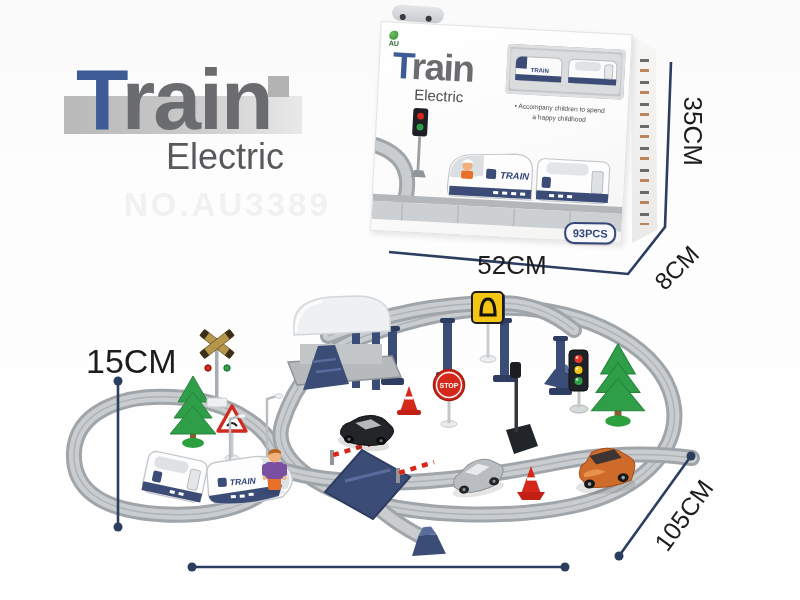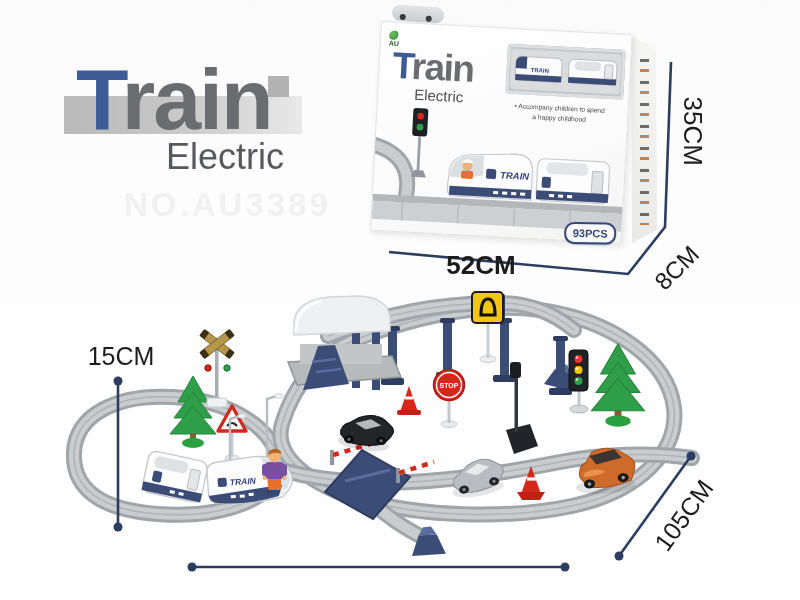--- a/index.html
+++ b/index.html
@@ -46,23 +46,23 @@
   .box-bullet{position:absolute;left:128px;top:72px;width:108px;text-align:center;
       font-size:6.6px;line-height:1.45;color:#4a4a4a;}
   .pcs-badge{position:absolute;left:193px;top:189px;width:48px;height:18px;border:2px solid #35467a;
       border-radius:10px;background:#f8f9fa;color:#35467a;font-size:11px;font-weight:800;
       display:flex;align-items:center;justify-content:center;transform:rotate(-2deg);
       box-shadow:0 1px 1px rgba(0,0,0,.2);}
 
   
   .dim-label{position:absolute;color:var(--dim_text,#1c1c1c);font-weight:500;text-align:center;}
   .dim-35 {left:662px;top:111px;width:60px;font-size:26px;transform:rotate(90deg);}
-  .dim-52 {left:441px;top:250px;width:80px;font-size:26px;font-weight:bold;}
+  .dim-52 {left:472px;top:250px;width:80px;font-size:26px;}
   .dim-8  {left:651px;top:254px;width:52px;font-size:24px;transform:rotate(-45deg);}
-  .dim-15 {left:86px; top:342px;width:70px;font-size:25px;}
+  .dim-15 {left:86px; top:342px;width:70px;font-size:34px;}
   .dim-67 {left:344px;top:567px;width:80px;font-size:25px;}
   .dim-105{left:640px;top:501px;width:88px;font-size:25px;transform:rotate(-54deg);}
 
   
   svg{position:absolute;left:0;top:0;pointer-events:none;}
   .tr-base{fill:none;stroke:var(--track,#9fa5a9);stroke-width:16;stroke-linecap:round;stroke-linejoin:round;}
   .tr-top{fill:none;stroke:var(--track_light,#c9cdd0);stroke-width:10;stroke-linecap:round;stroke-linejoin:round;}
   .tr-mid{fill:none;stroke:var(--track,#9fa5a9);stroke-width:1.5;opacity:.65;}
   .f-navy{fill:var(--navy,#3b4c76);} .f-navyd{fill:var(--navy_dark,#2e3c61);}
   .f-red{fill:var(--red,#d5281b);} .f-green{fill:var(--green,#2f9e48);}

